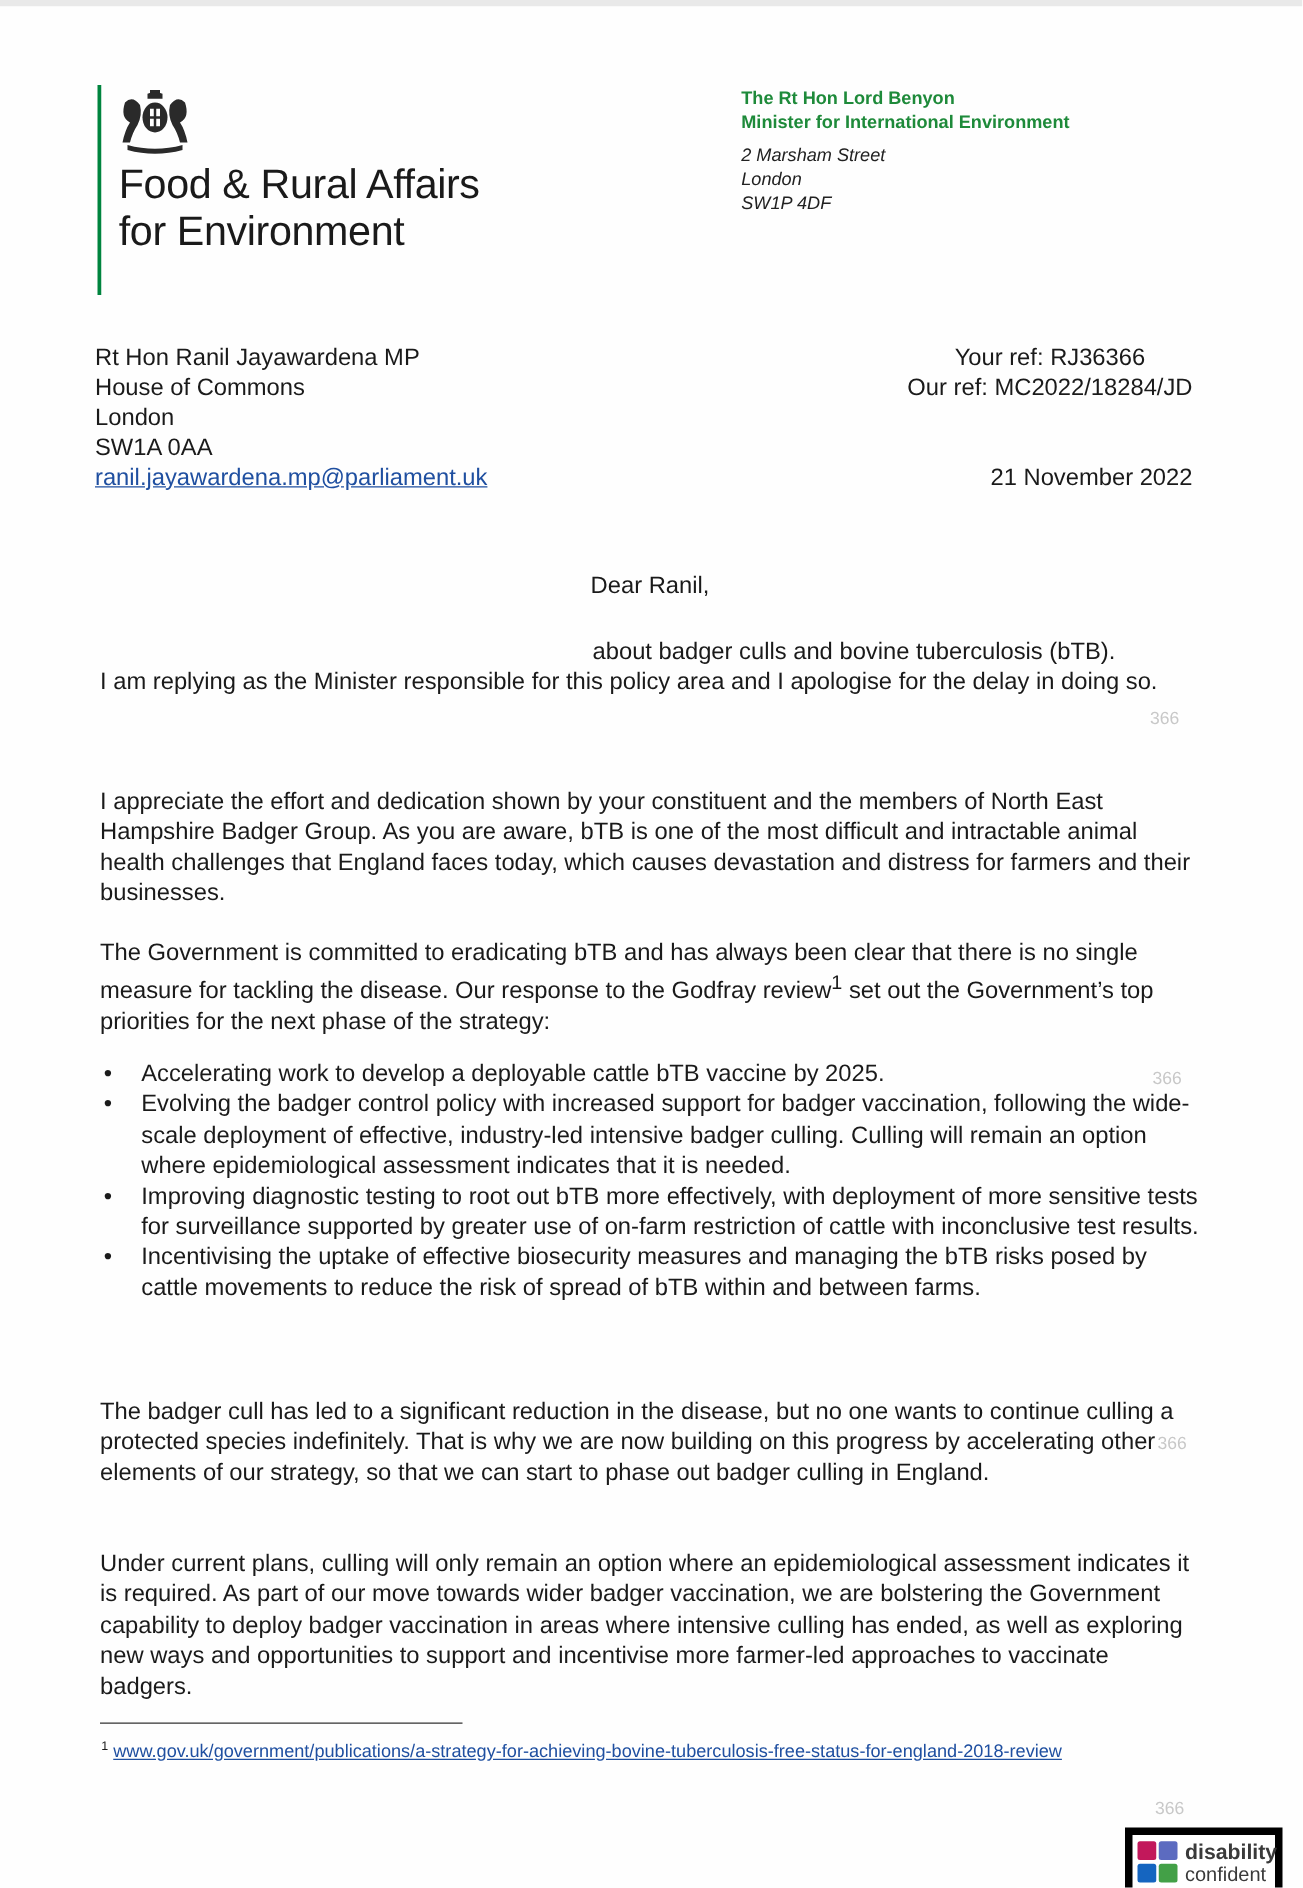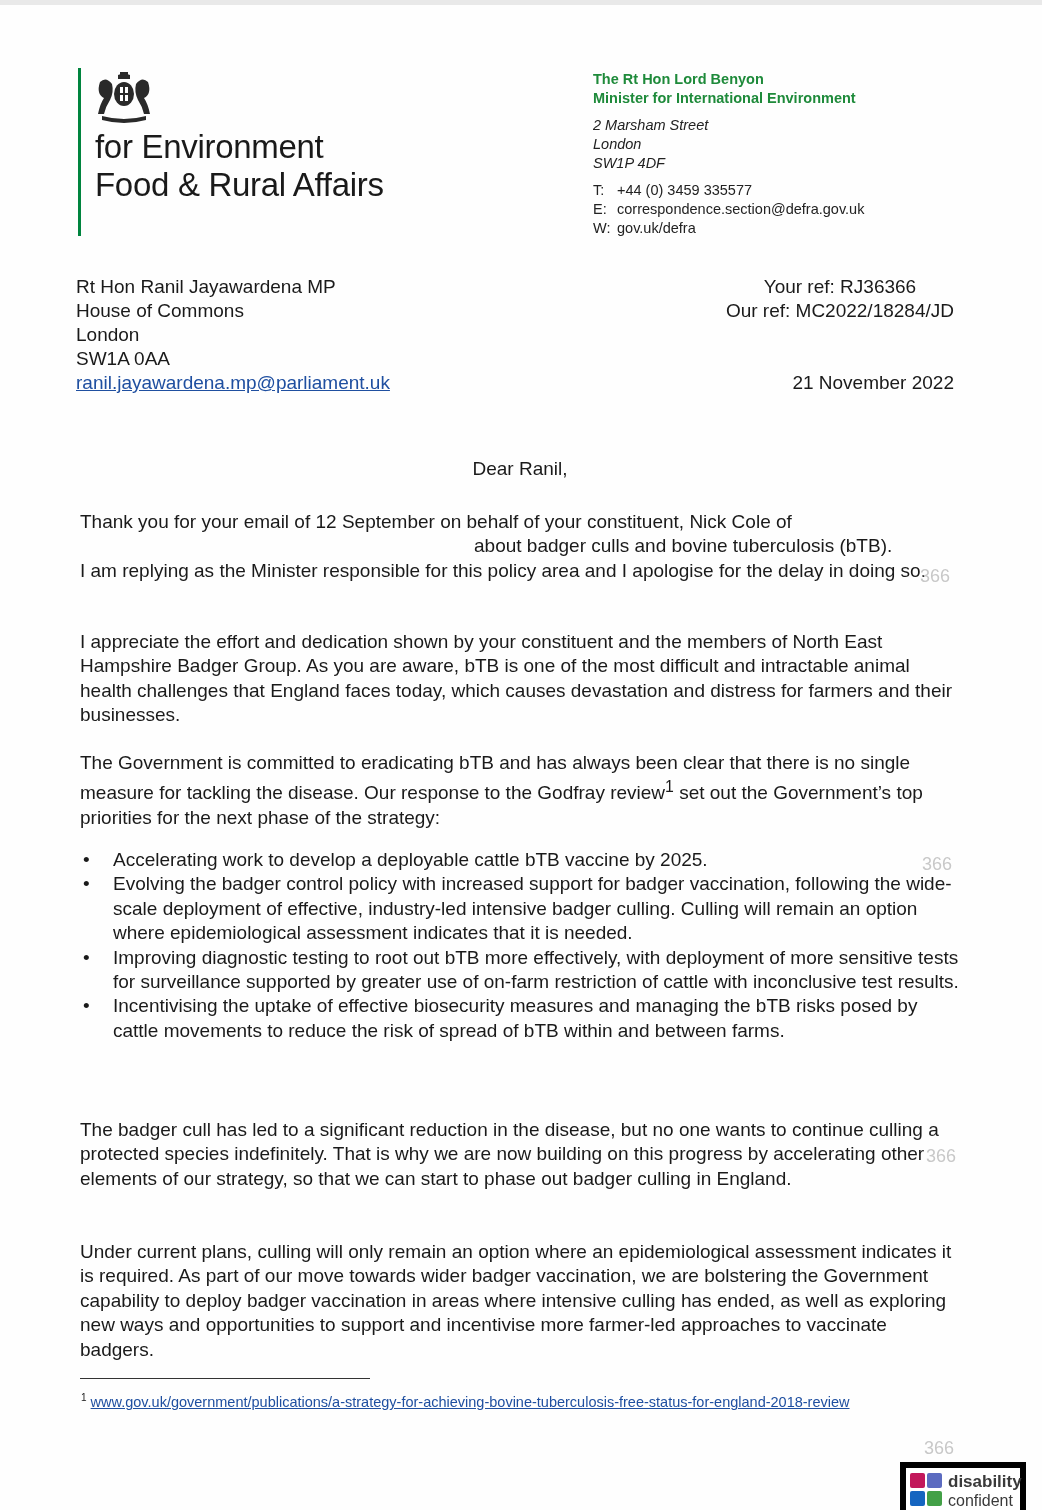--- a/index.html
+++ b/index.html
@@ -41,21 +41,21 @@
   .bullets li .dot { position: absolute; left: 3px; top: 0; }
   .p4 { top: 1118px; }
   .p5 { top: 1240px; }
   .p1 .indent { display: block; padding-left: 394px; }
 
   .footnote-rule { position: absolute; left: 80px; top: 1378px; width: 290px; height: 1px; background: #333; }
   .footnote { position: absolute; left: 81px; top: 1388px; width: 840px; font-size: 14.5px; line-height: 20px; }
   .footnote sup { font-size: 10px; }
   .footnote a { color: #1f4fa0; text-decoration: underline; }
 
-  .faint { position: absolute; color: #c8c8c8; font-size: 18px; }
+  .faint { position: absolute; color: #c8c8c8; font-size: 14px; }
 
   
   .badge { position: absolute; left: 900px; top: 1462px; width: 114px; height: 46px; border: 6px solid #000000; background: #fff; }
   .badge .tiles { position: absolute; left: 4px; top: 5px; width: 34px; height: 36px; }
   .badge .tile { position: absolute; width: 15px; height: 15px; border-radius: 2px; }
   .badge .word1 { position: absolute; left: 42px; top: 4px; font-size: 17px; font-weight: bold; color: #3a3a3a; }
   .badge .word2 { position: absolute; left: 42px; top: 24px; font-size: 16px; color: #3a3a3a; }
 </style>
 </head>
 <body>
@@ -74,57 +74,51 @@
       <path d="M10 46 q22 6 44 0 v4 q-22 6 -44 0z"></path>
     </g>
     <g fill="#ffffff">
       <rect x="28" y="17" width="3" height="6"></rect>
       <rect x="33" y="17" width="3" height="6"></rect>
       <rect x="28" y="25" width="3" height="6"></rect>
       <rect x="33" y="25" width="3" height="6"></rect>
     </g>
   </svg>
   <div class="dept-name">
+    <div>Food &amp; Rural Affairs</div>
     <div>for Environment</div>
-    <div>Food &amp; Rural Affairs</div>
   </div>
 
   <div class="sender">
     <div class="minister">The Rt Hon Lord Benyon</div>
     <div class="minister">Minister for International Environment</div>
     <div class="addr">
       <div>2 Marsham Street</div>
       <div>London</div>
       <div>SW1P 4DF</div>
-    </div>
-    <div class="contact">
-      <div><span class="lbl">T:</span><span>+44 (0) 3459 335577</span></div>
-      <div><span class="lbl">E:</span><span>correspondence.section@defra.gov.uk</span></div>
-      <div><span class="lbl">W:</span><span>gov.uk/defra</span></div>
     </div>
   </div>
 
   <div class="recipient">
     <div>Rt Hon Ranil Jayawardena MP</div>
     <div>House of Commons</div>
     <div>London</div>
     <div>SW1A 0AA</div>
     <a>ranil.jayawardena.mp@parliament.uk</a>
   </div>
 
   <div class="refs">
     <div>Your ref: RJ36366</div>
     <div>Our ref: MC2022/18284/JD</div>
   </div>
   <div class="date">21 November 2022</div>
 
   <div class="body-text salutation">Dear Ranil,</div>
 
   <div class="body-text p1">
-    <span>Thank you for your email of 12 September on behalf of your constituent, Nick Cole of</span>
     <span class="indent">about badger culls and bovine tuberculosis (bTB).</span>
     <span>I am replying as the Minister responsible for this policy area and I apologise for the delay in doing so.</span>
   </div>
 
   <div class="body-text p2">I appreciate the effort and dedication shown by your constituent and the members of North East Hampshire Badger Group. As you are aware, bTB is one of the most difficult and intractable animal health challenges that England faces today, which causes devastation and distress for farmers and their businesses.</div>
 
   <div class="body-text p3"><span>The Government is committed to eradicating bTB and has always been clear that there is no single measure for tackling the disease. Our response to the Godfray review</span><sup>1</sup><span> set out the Government’s top priorities for the next phase of the strategy:</span></div>
 
   <ul class="bullets">
     <li><span class="dot">•</span><span>Accelerating work to develop a deployable cattle bTB vaccine by 2025.</span></li>

